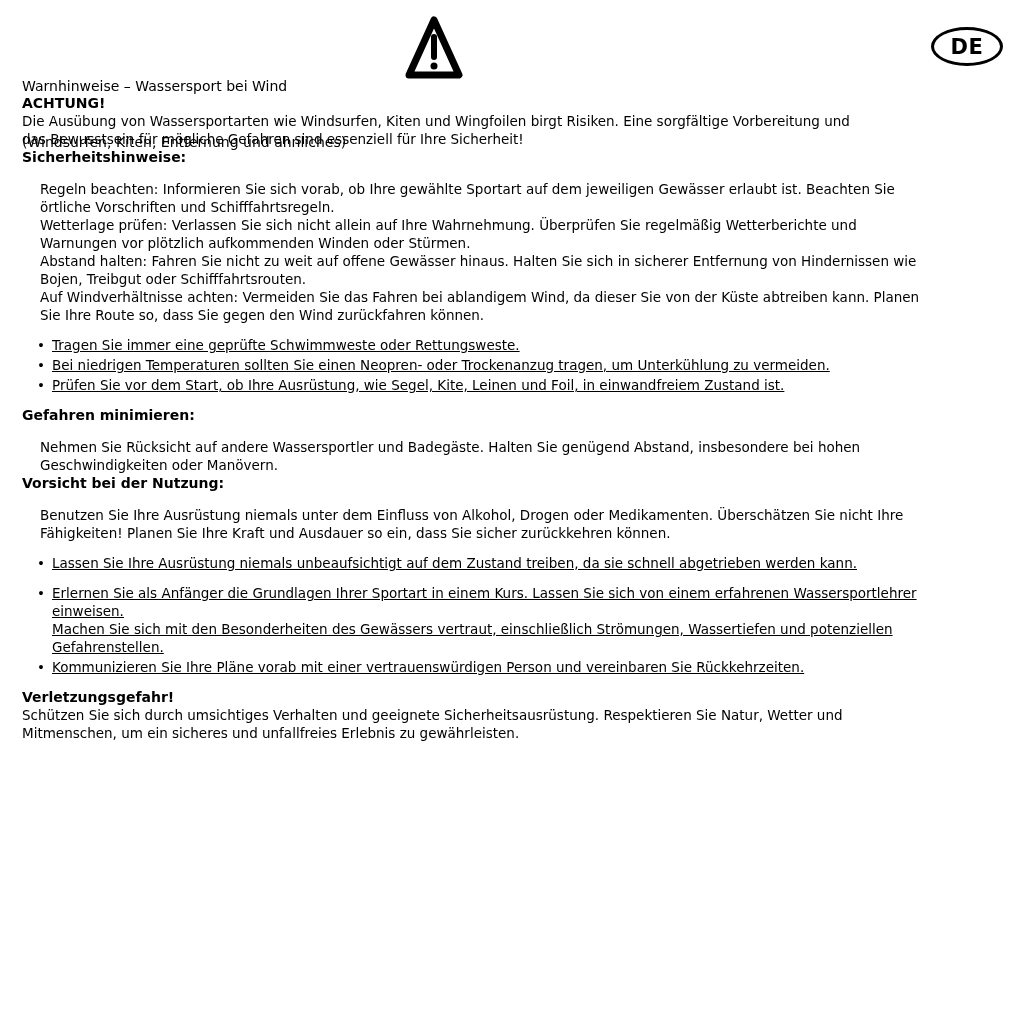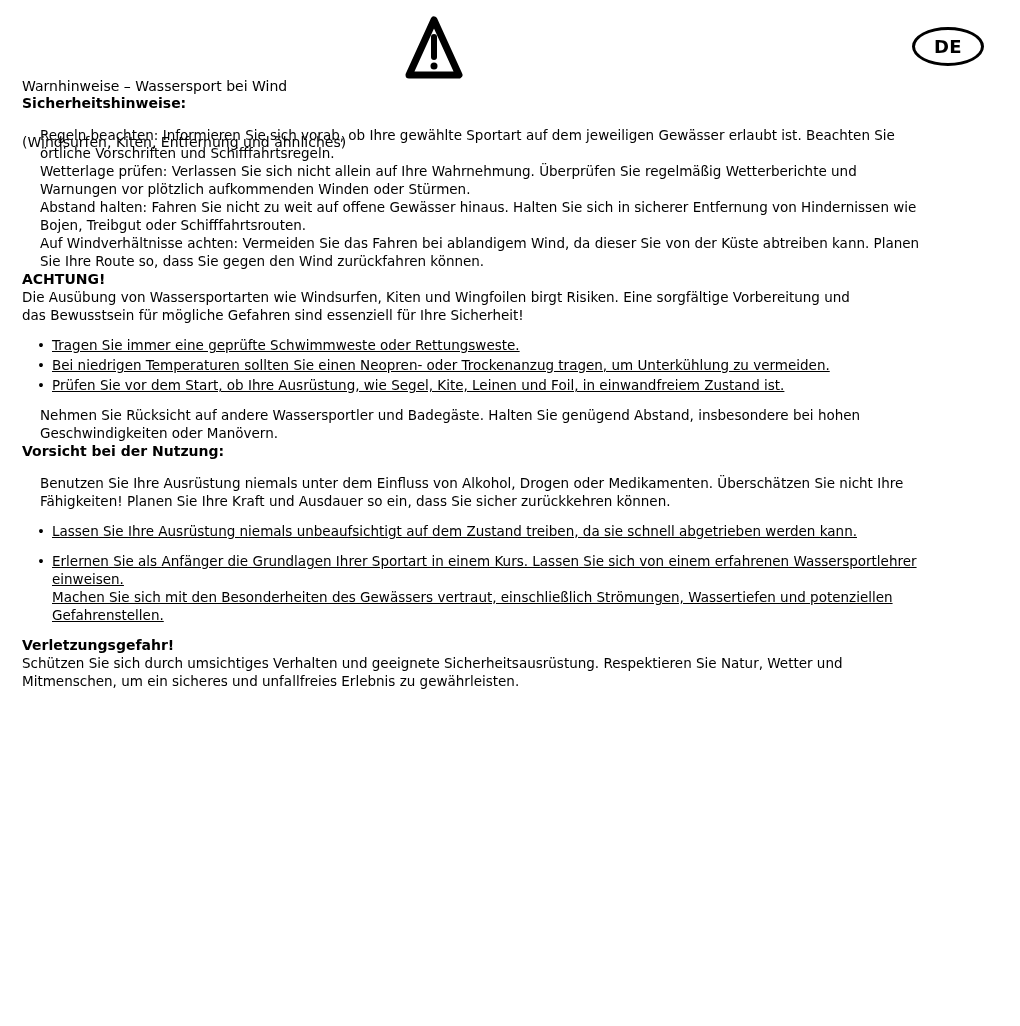--- a/index.html
+++ b/index.html
@@ -33,31 +33,31 @@
     line-height: 18.5px;
     white-space: pre;
   }
   .warn-icon {
     position: absolute;
     left: 383px;
     top: 15px;
   }
   .lang-badge {
     position: absolute;
-    left: 890px;
+    left: 909px;
     top: 27px;
     width: 66px;
     height: 33px;
     border: 3.5px solid #000;
     border-radius: 50%;
     display: flex;
     align-items: center;
     justify-content: center;
     font-weight: bold;
-    font-size: 18px;
+    font-size: 21px;
     letter-spacing: 0.5px;
   }
   h2 {
     font-size: 14px;
     font-weight: bold;
     margin: 14px 0;
     line-height: 18px;
   }
   h2.tight { margin-bottom: 0; }
   main h2:first-child { margin-top: 0; }
@@ -105,65 +105,67 @@
     </span>
 
     <div class="lang-badge">
       <span>DE</span>
     </div>
   </header>
 
   <main>
 
     <section>
+      <h2 class="tight">ACHTUNG!</h2>
+      <p>Die Ausübung von Wassersportarten wie Windsurfen, Kiten und Wingfoilen birgt Risiken. Eine sorgfältige Vorbereitung und
+das Bewusstsein für mögliche Gefahren sind essenziell für Ihre Sicherheit!</p>
+    </section>
+
+    <section>
       <h2>Sicherheitshinweise:</h2>
       <p class="indent">Regeln beachten: Informieren Sie sich vorab, ob Ihre gewählte Sportart auf dem jeweiligen Gewässer erlaubt ist. Beachten Sie
 örtliche Vorschriften und Schifffahrtsregeln.
 Wetterlage prüfen: Verlassen Sie sich nicht allein auf Ihre Wahrnehmung. Überprüfen Sie regelmäßig Wetterberichte und
 Warnungen vor plötzlich aufkommenden Winden oder Stürmen.
 Abstand halten: Fahren Sie nicht zu weit auf offene Gewässer hinaus. Halten Sie sich in sicherer Entfernung von Hindernissen wie
 Bojen, Treibgut oder Schifffahrtsrouten.
 Auf Windverhältnisse achten: Vermeiden Sie das Fahren bei ablandigem Wind, da dieser Sie von der Küste abtreiben kann. Planen
 Sie Ihre Route so, dass Sie gegen den Wind zurückfahren können.</p>
     </section>
 
     <section>
-      <h2 class="tight">ACHTUNG!</h2>
-      <p>Die Ausübung von Wassersportarten wie Windsurfen, Kiten und Wingfoilen birgt Risiken. Eine sorgfältige Vorbereitung und
-das Bewusstsein für mögliche Gefahren sind essenziell für Ihre Sicherheit!</p>
-    </section>
-
-    <section>
       <ul>
         <li>Tragen Sie immer eine geprüfte Schwimmweste oder Rettungsweste.</li>
         <li>Bei niedrigen Temperaturen sollten Sie einen Neopren- oder Trockenanzug tragen, um Unterkühlung zu vermeiden.</li>
         <li>Prüfen Sie vor dem Start, ob Ihre Ausrüstung, wie Segel, Kite, Leinen und Foil, in einwandfreiem Zustand ist.</li>
       </ul>
     </section>
 
     <section>
+      <h2>Gefahren minimieren:</h2>
       <p class="indent">Nehmen Sie Rücksicht auf andere Wassersportler und Badegäste. Halten Sie genügend Abstand, insbesondere bei hohen
 Geschwindigkeiten oder Manövern.</p>
     </section>
 
     <section>
       <h2>Vorsicht bei der Nutzung:</h2>
       <p class="indent">Benutzen Sie Ihre Ausrüstung niemals unter dem Einfluss von Alkohol, Drogen oder Medikamenten. Überschätzen Sie nicht Ihre
 Fähigkeiten! Planen Sie Ihre Kraft und Ausdauer so ein, dass Sie sicher zurückkehren können.</p>
       <ul>
         <li>Lassen Sie Ihre Ausrüstung niemals unbeaufsichtigt auf dem Zustand treiben, da sie schnell abgetrieben werden kann.</li>
       </ul>
     </section>
 
     <section>
       <ul>
         <li>Erlernen Sie als Anfänger die Grundlagen Ihrer Sportart in einem Kurs. Lassen Sie sich von einem erfahrenen Wassersportlehrer
 einweisen.
 Machen Sie sich mit den Besonderheiten des Gewässers vertraut, einschließlich Strömungen, Wassertiefen und potenziellen
 Gefahrenstellen.</li>
+        <li>Kommunizieren Sie Ihre Pläne vorab mit einer vertrauenswürdigen Person und vereinbaren Sie Rückkehrzeiten.</li>
       </ul>
     </section>
 
     <section>
       <h2 class="tight">Verletzungsgefahr!</h2>
       <p>Schützen Sie sich durch umsichtiges Verhalten und geeignete Sicherheitsausrüstung. Respektieren Sie Natur, Wetter und
 Mitmenschen, um ein sicheres und unfallfreies Erlebnis zu gewährleisten.</p>
     </section>
 
   </main>

